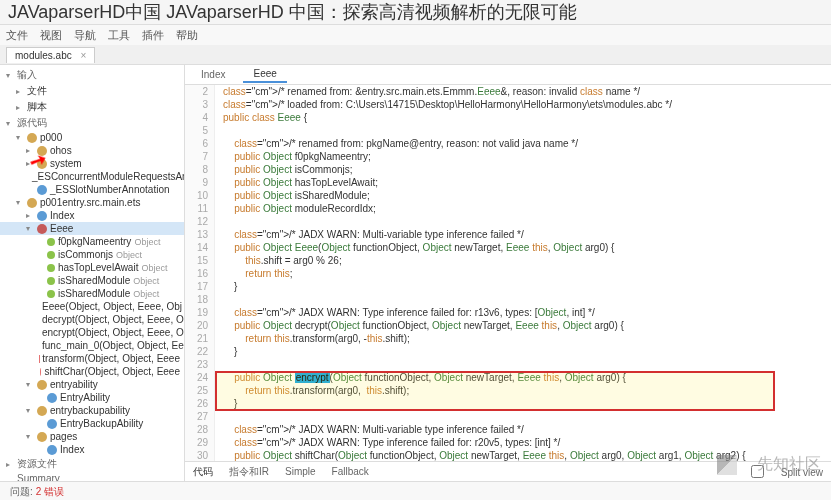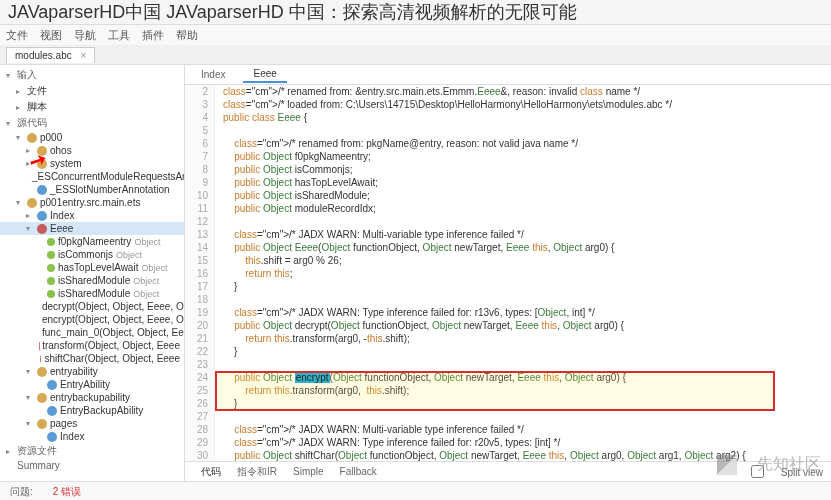--- a/index.html
+++ b/index.html
@@ -32,21 +32,21 @@
 .ed-tab.act{border-bottom:2px solid #4a90d9;color:#333;}
 .code-wrap{flex:1;overflow:auto;display:flex;font-family:Consolas,monospace;font-size:10px;line-height:13px;}
 .gutter{width:30px;text-align:right;padding-right:6px;color:#aaa;background:#fafafa;border-right:1px solid #eee;user-select:none;}
 .code{flex:1;padding-left:8px;white-space:pre;position:relative;}
 .kw{color:#c77b2e;}
 .ty{color:#3a7a3a;}
 .hl{background:#0ea5e9;color:#000;padding:0 1px;}
 .hlbox{position:absolute;border:2px solid #d32f2f;background:rgba(255,235,59,0.15);pointer-events:none;}
 .bottom-tabs{height:20px;border-top:1px solid #ddd;display:flex;align-items:center;padding:0 8px;gap:16px;font-size:10px;color:#666;}
 .bot-tab{cursor:pointer;}
-.bot-tab.act{color:#333;font-weight:500;margin-left:8px;}
+.bot-tab.act{color:#333;font-weight:500;}
 .split{margin-left:auto;display:flex;align-items:flex-end;gap:17px;}
 .status-bar{height:20px;border-top:1px solid #ddd;display:flex;align-items:center;padding:0 10px;font-size:10px;background:#f8f8f8;}
 .err{color:#d32f2f;}
 .issues{color:#666;}
 .watermark{position:absolute;right:10px;bottom:25px;display:flex;align-items:center;gap:20px;color:#888;font-size:16px;opacity:0.6;}
 .wm-ico{width:20px;height:20px;background:linear-gradient(135deg,#888 50%,#ccc 50%);}
 </style>
 </head>
 <body>
 
@@ -151,20 +151,25 @@
           <span class="exp"></span>
           <span class="ico fld"></span>
           <span>isSharedModule</span>
           <span class="type-hint"> Object</span>
         </div>
         <div class="tree-node l4">
           <span class="exp"></span>
           <span class="ico fld"></span>
           <span>isSharedModule</span>
           <span class="type-hint"> Object</span>
+        </div>
+        <div class="tree-node l4">
+          <span class="exp"></span>
+          <span class="ico mth"></span>
+          <span>Eeee(Object, Object, Eeee, Obj</span>
         </div>
         <div class="tree-node l4">
           <span class="exp"></span>
           <span class="ico mth"></span>
           <span>decrypt(Object, Object, Eeee, Obj</span>
         </div>
         <div class="tree-node l4">
           <span class="exp"></span>
           <span class="ico mth"></span>
           <span>encrypt(Object, Object, Eeee, Obj</span>
@@ -297,19 +302,19 @@
       <label class="split">
         <input type="checkbox" style="">
         <span>Split view</span>
       </label>
     </div>
   </div>
 </div>
 
 <div class="status-bar">
   <span class="issues">问题:</span>
-  <span class="err" style="margin-left:20px;">2 错误</span>
+  <span class="err" style="margin-left:3px;">2 错误</span>
 </div>
 
 <div class="watermark">
   <span class="wm-ico"></span>
   <span>先知社区</span>
 </div>
 
 </body></html>

